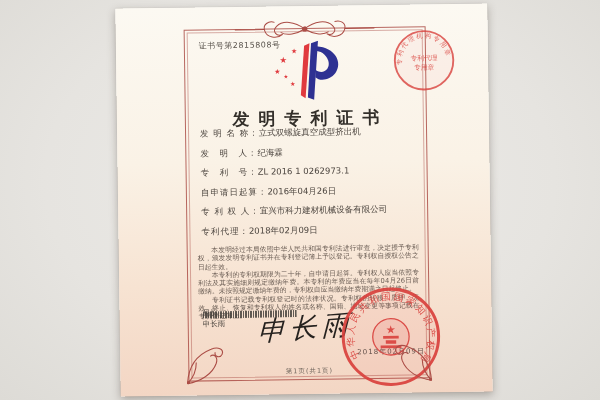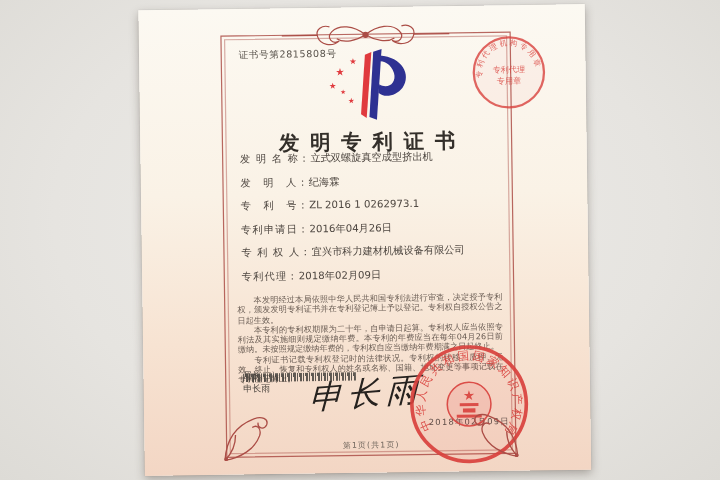--- a/index.html
+++ b/index.html
@@ -99,21 +99,21 @@
           </g>
         </svg>
       </div>
 
       <div class="title">发明专利证书</div>
 
       <div class="fields">
         <div class="field"><span class="lab">发 明 名 称：</span><span>立式双螺旋真空成型挤出机</span></div>
         <div class="field"><span class="lab">发　明　人：</span><span>纪海霖</span></div>
         <div class="field"><span class="lab">专　利　号：</span><span>ZL 2016 1 0262973.1</span></div>
-        <div class="field"><span class="lab">专利申请日：</span><span>2016年04月26日</span></div>
+        <div class="field"><span class="lab">自申请日起算：</span><span>2016年04月26日</span></div>
         <div class="field"><span class="lab">专 利 权 人：</span><span>宜兴市科力建材机械设备有限公司</span></div>
         <div class="field"><span class="lab">专利代理：</span><span>2018年02月09日</span></div>
       </div>
 
       <div class="paras">
         <p>本发明经过本局依照中华人民共和国专利法进行审查，决定授予专利权，颁发发明专利证书并在专利登记簿上予以登记。专利权自授权公告之日起生效。</p>
         <p>本专利的专利权期限为二十年，自申请日起算。专利权人应当依照专利法及其实施细则规定缴纳年费。本专利的年费应当在每年04月26日前缴纳。未按照规定缴纳年费的，专利权自应当缴纳年费期满之日起终止。</p>
         <p>专利证书记载专利权登记时的法律状况。专利权的转移、质押、无效、终止、恢复和专利权人的姓名或名称、国籍、地址变更等事项记载在专利登记簿上。</p>
       </div>
 

